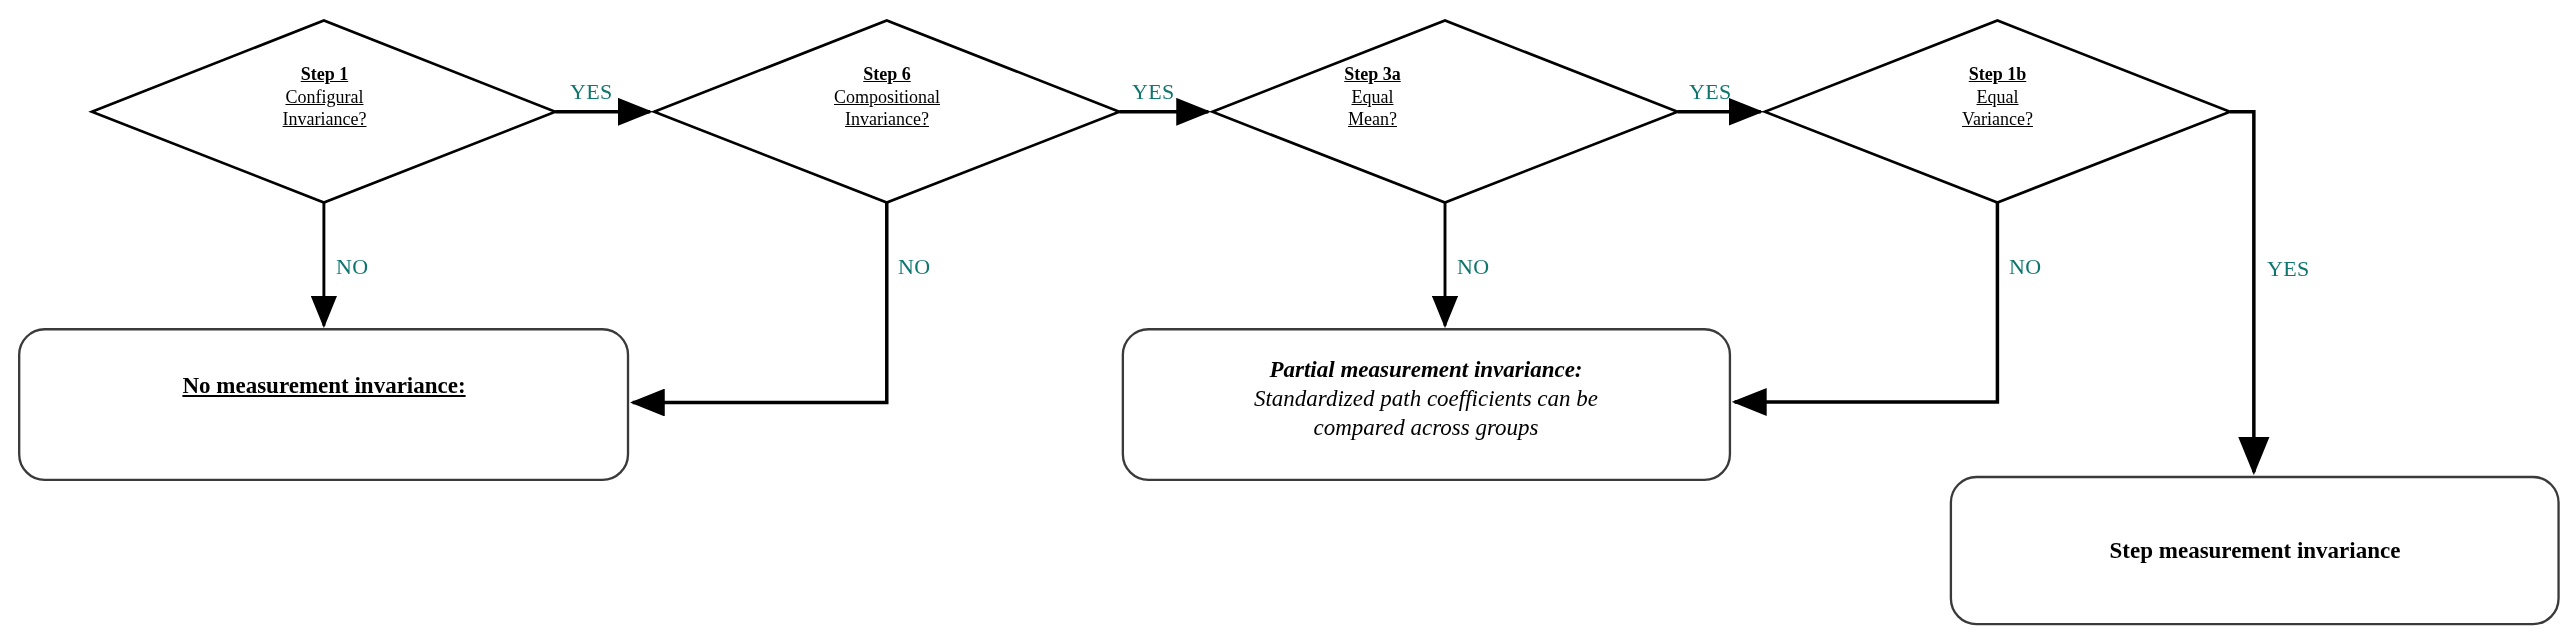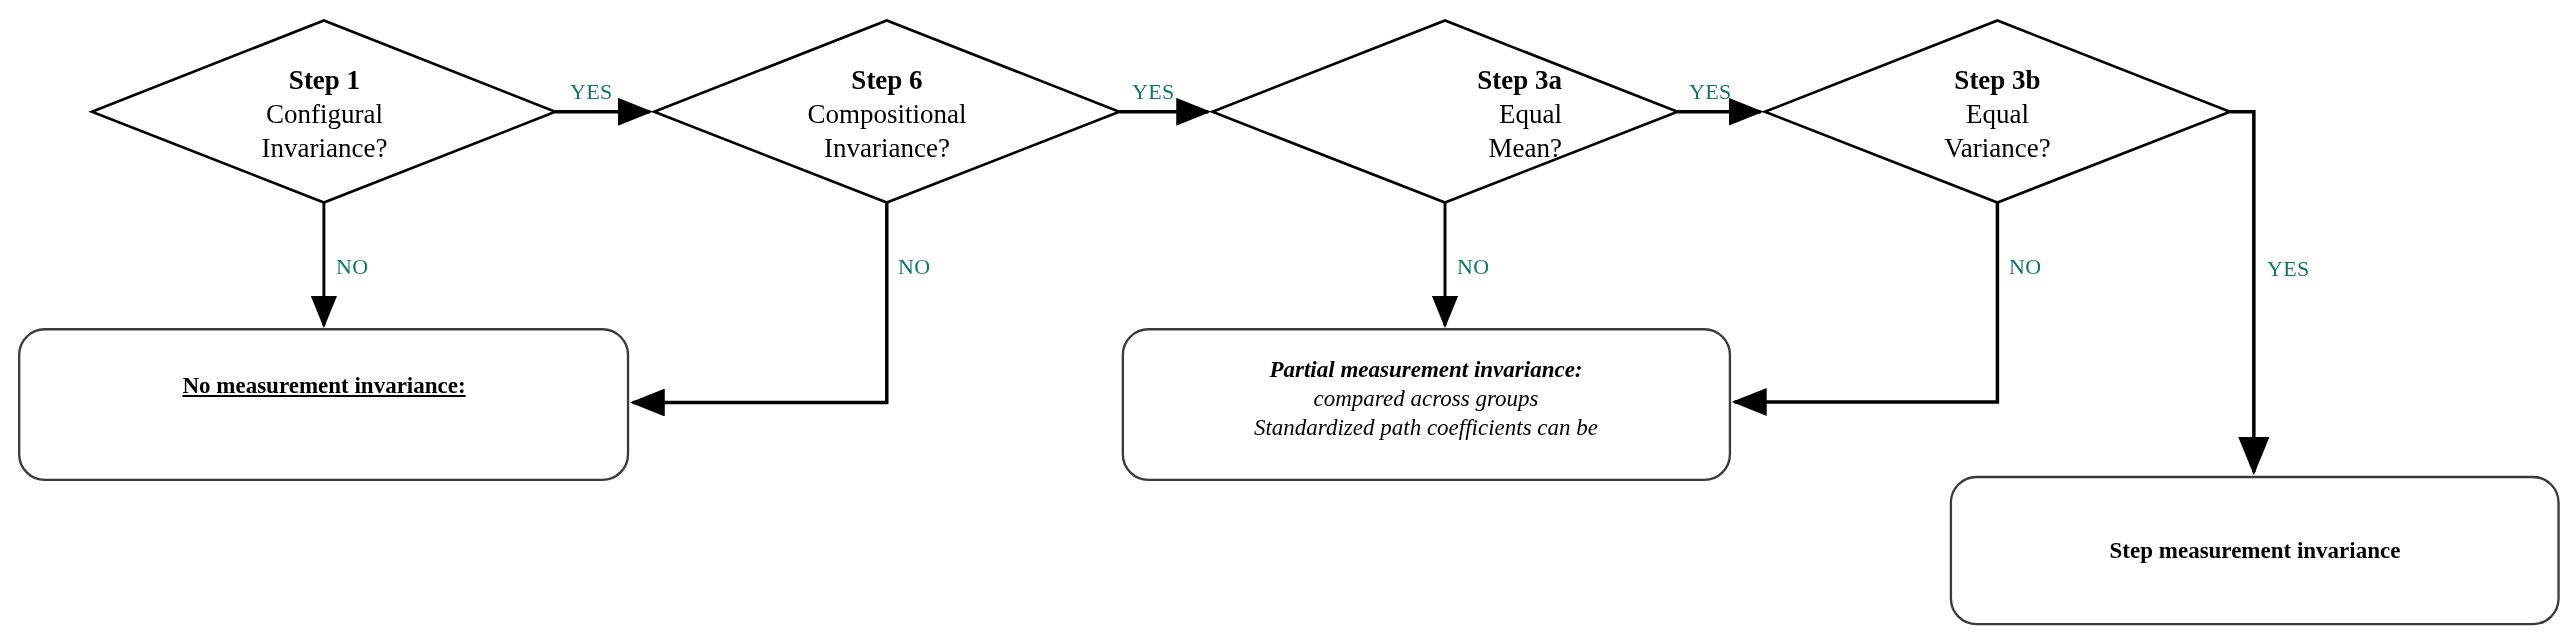--- a/index.html
+++ b/index.html
@@ -27,21 +27,22 @@
     text-align: center;
     color: #000000;
     line-height: 1.26;
     pointer-events: none;
     white-space: nowrap;
   }
   .shape-text .hdr {
     font-weight: bold;
   }
   .diamond-text {
-    font-size: 27px;
+    font-size: 18px;
+    text-decoration: underline;
   }
   .box-text {
     font-size: 23px;
     white-space: normal;
   }
   .edge-label {
     position: absolute;
     color: #0f766e;
     font-size: 22px;
     letter-spacing: 0.3px;
@@ -100,40 +101,40 @@
     <div>Configural</div>
     <div>Invariance?</div>
   </div>
 
   <div class="shape-text diamond-text" style="left:759px; top:63px; width:256px;">
     <div class="hdr">Step 6</div>
     <div>Compositional</div>
     <div>Invariance?</div>
   </div>
 
-  <div class="shape-text diamond-text" style="left:1329px; top:63px; width:233px;text-align:right;">
+  <div class="shape-text diamond-text" style="left:1256px; top:63px; width:233px;">
     <div class="hdr">Step 3a</div>
     <div>Equal</div>
     <div>Mean?</div>
   </div>
 
   <div class="shape-text diamond-text" style="left:1881px; top:63px; width:233px;">
-    <div class="hdr">Step 3b</div>
+    <div class="hdr">Step 1b</div>
     <div>Equal</div>
     <div>Variance?</div>
   </div>
 
   <div class="shape-text box-text" style="left:31px; top:372px; width:586px;text-decoration:underline;">
     <div class="hdr">No measurement invariance:</div>
   </div>
 
   <div class="shape-text box-text" style="left:1134px; top:356px; width:584px;font-style:italic;">
     <div class="hdr">Partial measurement invariance:</div>
+    <div>Standardized path coefficients can be</div>
     <div>compared across groups</div>
-    <div>Standardized path coefficients can be</div>
   </div>
 
   <div class="shape-text box-text" style="left:1963px; top:537px; width:584px;">
     <div class="hdr">Step measurement invariance</div>
   </div>
 
   <div class="edge-label" style="left:570px; top:79px;">YES</div>
 
   <div class="edge-label" style="left:1132px; top:79px;">YES</div>
 

